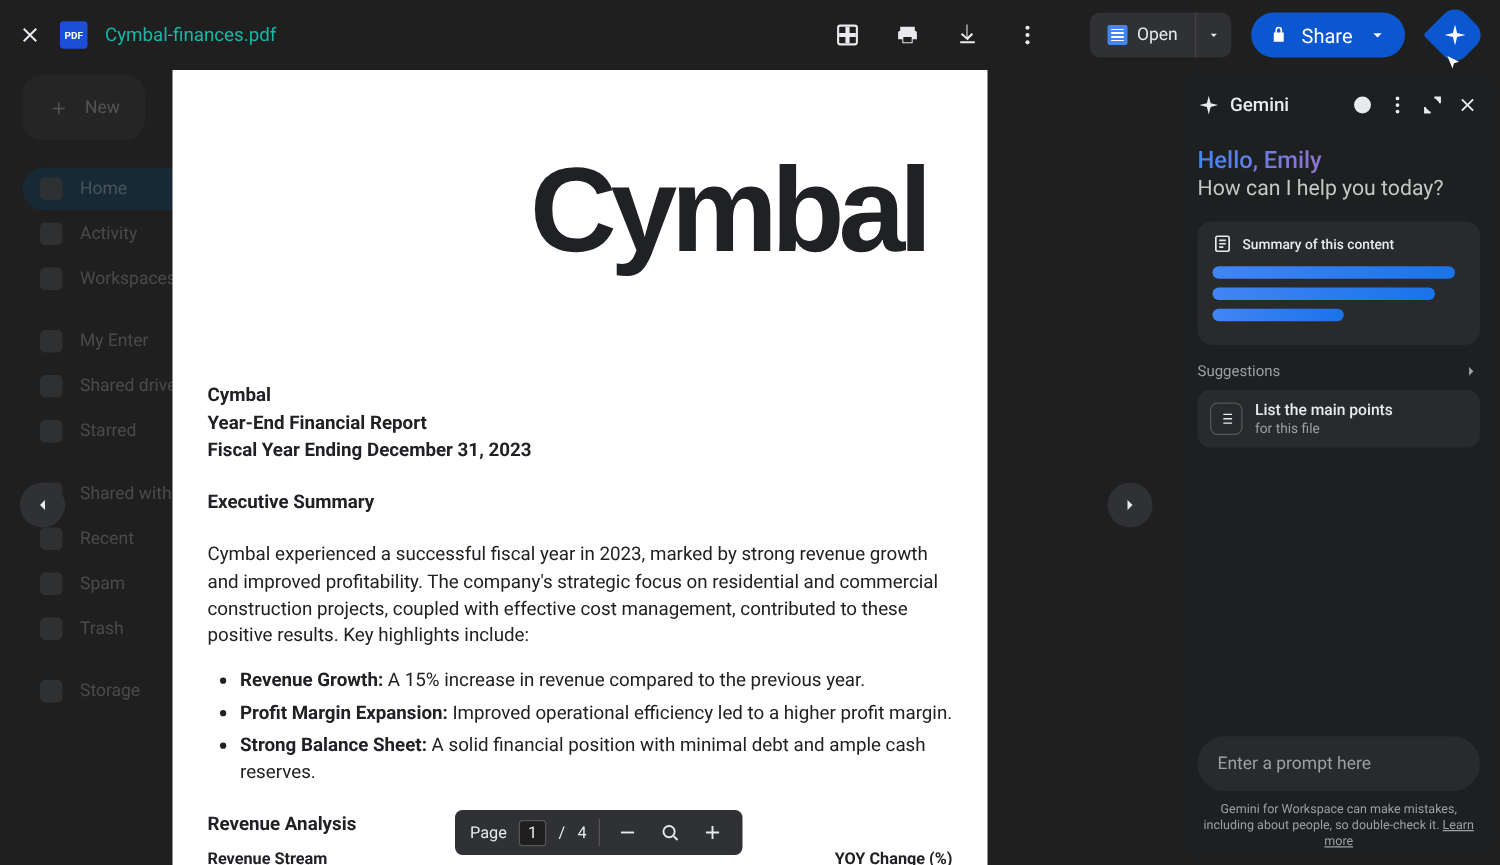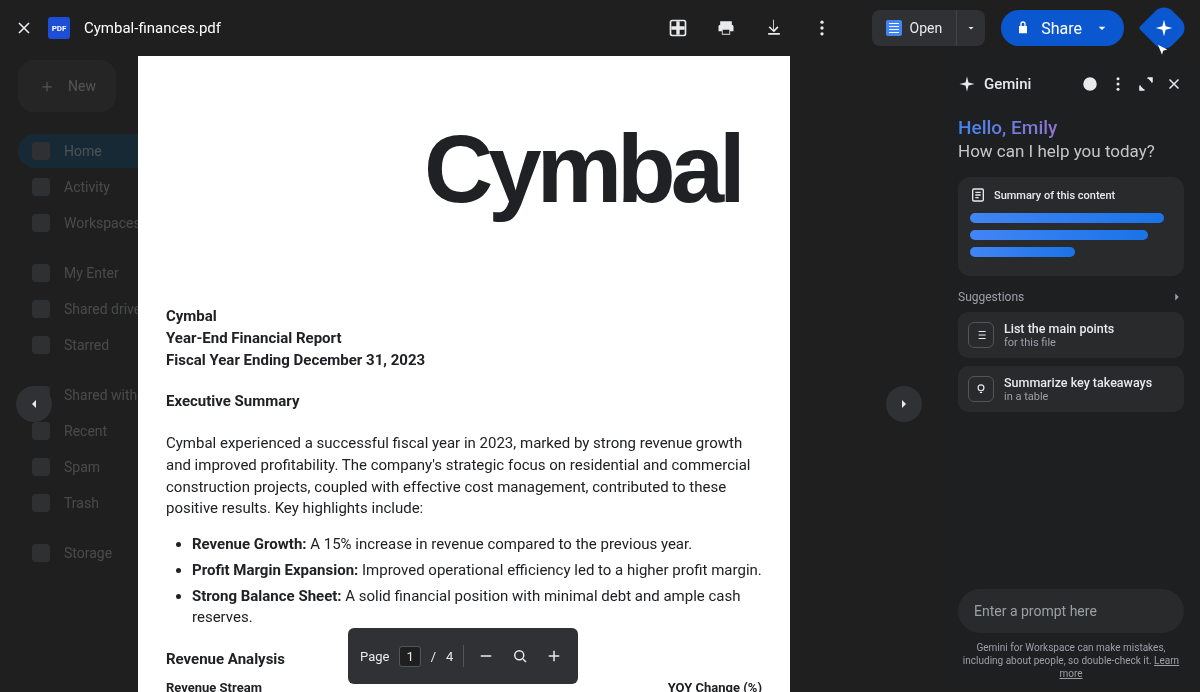--- a/index.html
+++ b/index.html
@@ -54,21 +54,21 @@
 .close-x {
   width: 20px; height: 20px; display: flex; align-items: center; justify-content: center;
   cursor: pointer;
 }
 .close-x svg { stroke: #e8eaed; }
 .pdf-badge {
   width: 22px; height: 22px; background: #1d4ed8;
   border-radius: 3px; display: flex; align-items: center; justify-content: center;
   font-size: 8px; font-weight: 700; color: #fff;
 }
-.filename { font-size: 15px; color: #ffffff; }
+.filename { font-size: 15px; color: #14b8a6; }
 
 .topbar .right {
   display: flex; align-items: center; gap: 8px;
 }
 .top-icon-btn {
   width: 40px; height: 40px; border-radius: 20px;
   display: flex; align-items: center; justify-content: center;
   cursor: pointer;
 }
 .top-icon-btn svg { fill: #e8eaed; width: 20px; height: 20px; }
@@ -158,22 +158,22 @@
   position: absolute; top: 330px;
   width: 36px; height: 36px; border-radius: 18px;
   background: #303134; color: #e8eaed;
   display: flex; align-items: center; justify-content: center;
   z-index: 6; cursor: pointer;
 }
 .nav-circle.left { left: 16px; }
 .nav-circle.right { left: 886px; }
 
 .page-ctrl {
-  position: absolute; left: 348px; bottom: 8px;
-  height: 56px; background: #303134; border-radius: 6px;
+  position: absolute; left: 364px; bottom: 8px;
+  height: 36px; background: #303134; border-radius: 6px;
   display: flex; align-items: center; gap: 10px;
   padding: 0 12px; z-index: 7; font-size: 13px;
 }
 .page-ctrl .num-box {
   background: #1f1f1f; border: 1px solid #555;
   padding: 2px 6px; border-radius: 3px;
 }
 .page-ctrl .sep { width: 1px; height: 22px; background: #555; }
 .page-ctrl .pc-btn {
   width: 24px; height: 24px; display: flex; align-items: center; justify-content: center;
@@ -500,30 +500,18 @@
       <svg width="14" height="14" viewBox="0 0 24 24" fill="none" stroke="#e8eaed" stroke-width="2">
           <path d="M8 6h12M8 12h12M8 18h12M4 6h0M4 12h0M4 18h0"></path>
         </svg>
     </div>
     <div class="stext">
       <div class="t1">List the main points</div>
       <div class="t2">for this file</div>
     </div>
   </div>
 
-  <div class="sugg-item">
-    <div class="sicon">
-      <svg width="14" height="14" viewBox="0 0 24 24" fill="none" stroke="#e8eaed" stroke-width="2">
-          <circle cx="12" cy="10" r="5"></circle>
-          <path d="M10 18h4"></path>
-        </svg>
-    </div>
-    <div class="stext">
-      <div class="t1">Summarize key takeaways</div>
-      <div class="t2">in a table</div>
-    </div>
-  </div>
 
   <div class="prompt-box">Enter a prompt here</div>
   <div class="disclaimer">
     <span>Gemini for Workspace can make mistakes, including about people, so double-check it. </span><span class="lm">Learn more</span>
   </div>
 </div>
 
 </body></html>

